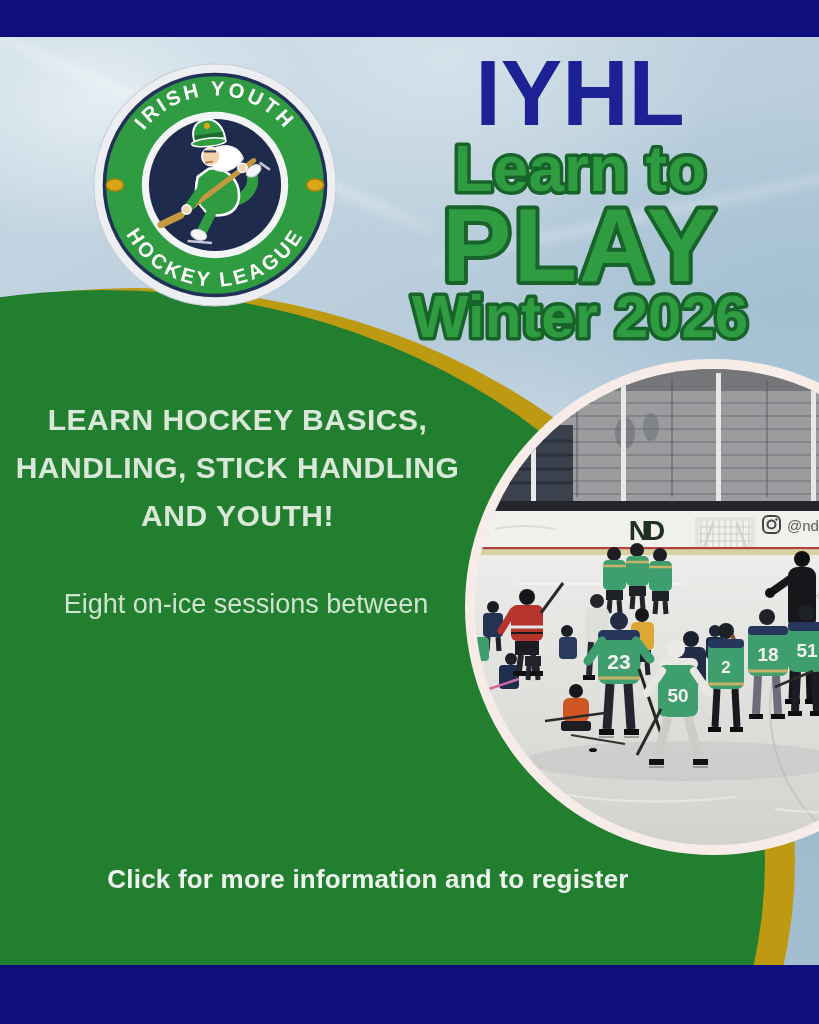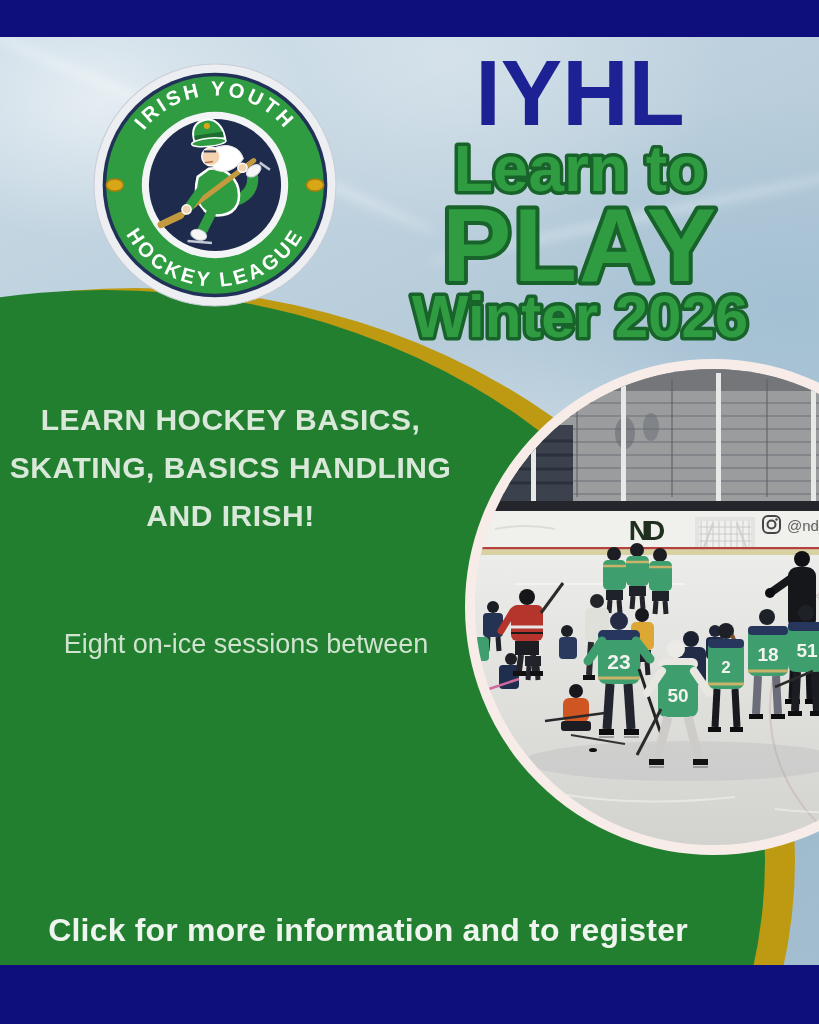--- a/index.html
+++ b/index.html
@@ -21,33 +21,33 @@
   .gold-blob{position:absolute;left:-525px;top:288px;width:1320px;height:1144px;border-radius:50%;background:#bd9a12;}
   .green-blob{position:absolute;left:-555px;top:290px;width:1320px;height:1140px;border-radius:50%;background:#227f2f;}
   .logo-wrap{position:absolute;left:93px;top:63px;width:244px;height:244px;}
   .logo-wrap svg{display:block;width:100%;height:100%;}
   .ring-text{fill:#ffffff;font-size:20px;font-weight:bold;letter-spacing:3px;font-family:"Liberation Sans",sans-serif;}
   .title-svg{position:absolute;left:360px;top:45px;width:450px;height:305px;}
   .title-svg text{font-family:"Liberation Sans",sans-serif;font-weight:bold;text-anchor:middle;}
   .t-navy{fill:#1c2193;}
   .t-green{fill:#2f9c42;stroke:#17632a;stroke-width:7px;paint-order:stroke;stroke-linejoin:round;}
   .t-green.big{stroke-width:8px;letter-spacing:2px;}
-  .headline{position:absolute;left:8px;top:396px;width:445px;text-align:center;
+  .headline{position:absolute;left:15px;top:396px;width:445px;text-align:center;
     color:#d9e8d9;font-size:30px;font-weight:bold;line-height:48px;letter-spacing:.5px;}
-  .details{position:absolute;left:15px;top:588px;width:462px;text-align:center;color:#cfe3cf;font-size:27px;line-height:32px;margin-top:40px;}
+  .details{position:absolute;left:15px;top:588px;width:462px;text-align:center;color:#cfe3cf;font-size:27px;line-height:32px;}
   .details .d1{margin:0 0 21px 0;}
   .details .d2{margin:0 0 69px 0;}
   .details .d3{margin:0;}
   .photo{position:absolute;left:465px;top:359px;width:476px;height:476px;box-sizing:content-box;
     border:10px solid #f8ece8;border-radius:50%;overflow:hidden;background:#e6e7e3;}
   .photo svg{display:block;width:476px;height:476px;}
   .photo text{font-family:"Liberation Sans",sans-serif;}
   .jersey-num{fill:#f3f3ef;font-weight:bold;text-anchor:middle;}
-  .cta{position:absolute;left:5px;top:912px;width:726px;text-align:center;
-    color:#eef5ee;font-size:32px;font-weight:bold;letter-spacing:.2px;cursor:pointer;}
+  .cta{position:absolute;left:5px;top:864px;width:726px;text-align:center;
+    color:#eef5ee;font-size:26px;font-weight:bold;letter-spacing:.2px;cursor:pointer;}
   .bar{position:absolute;left:0;width:819px;background:#0e0e7c;}
   .bar-top{top:0;height:37px;}
   .bar-bottom{top:965px;height:59px;}
 </style>
 </head>
 <body>
 
 <div class="poster">
 
   <div class="streak s1"></div>
@@ -106,22 +106,22 @@
 
   <svg class="title-svg" viewBox="0 0 450 305">
     <text class="t-navy" x="220" y="80" font-size="92">IYHL</text>
     <text class="t-green" x="220" y="146" font-size="64">Learn to</text>
     <text class="t-green big" x="220" y="236" font-size="104">PLAY</text>
     <text class="t-green" x="220" y="292" font-size="60">Winter 2026</text>
   </svg>
 
   <div class="headline">
     <div>LEARN HOCKEY BASICS,</div>
-    <div>SKATING, BASICS HANDLING</div>
-    <div>AND IRISH!</div>
+    <div>HANDLING, STICK HANDLING</div>
+    <div>AND YOUTH!</div>
   </div>
 
   <div class="details">
     <p class="d1">Eight on-ice sessions between</p>
   </div>
 
   <div class="photo">
     <svg viewBox="0 0 476 476">
       <defs>
         <linearGradient id="iceG" x1="0" y1="0" x2="0" y2="1">

